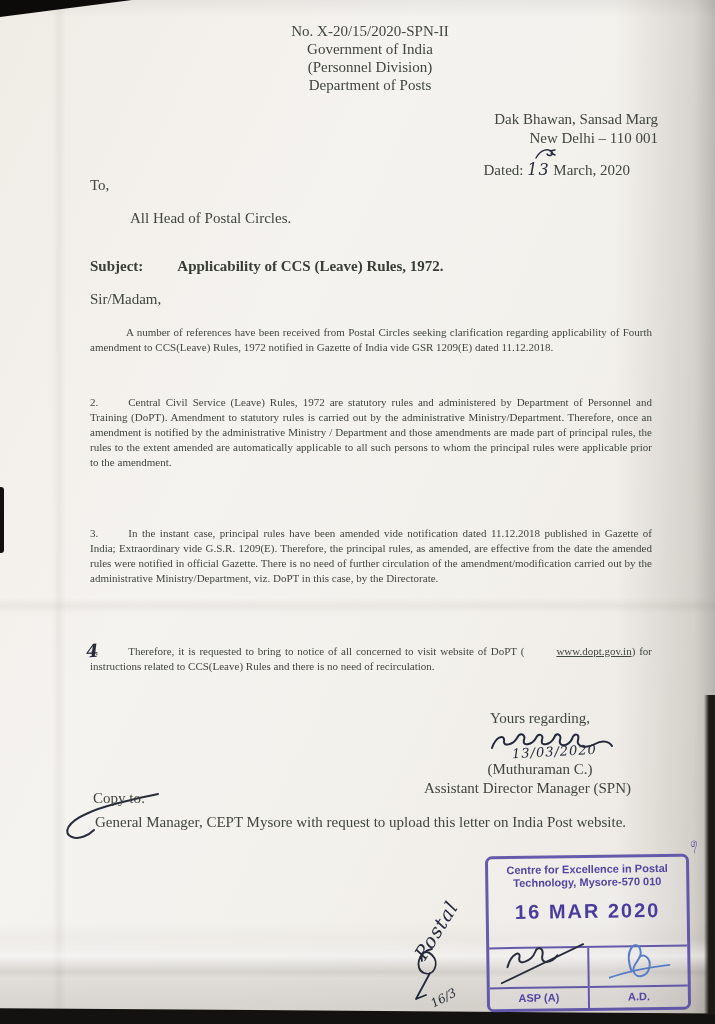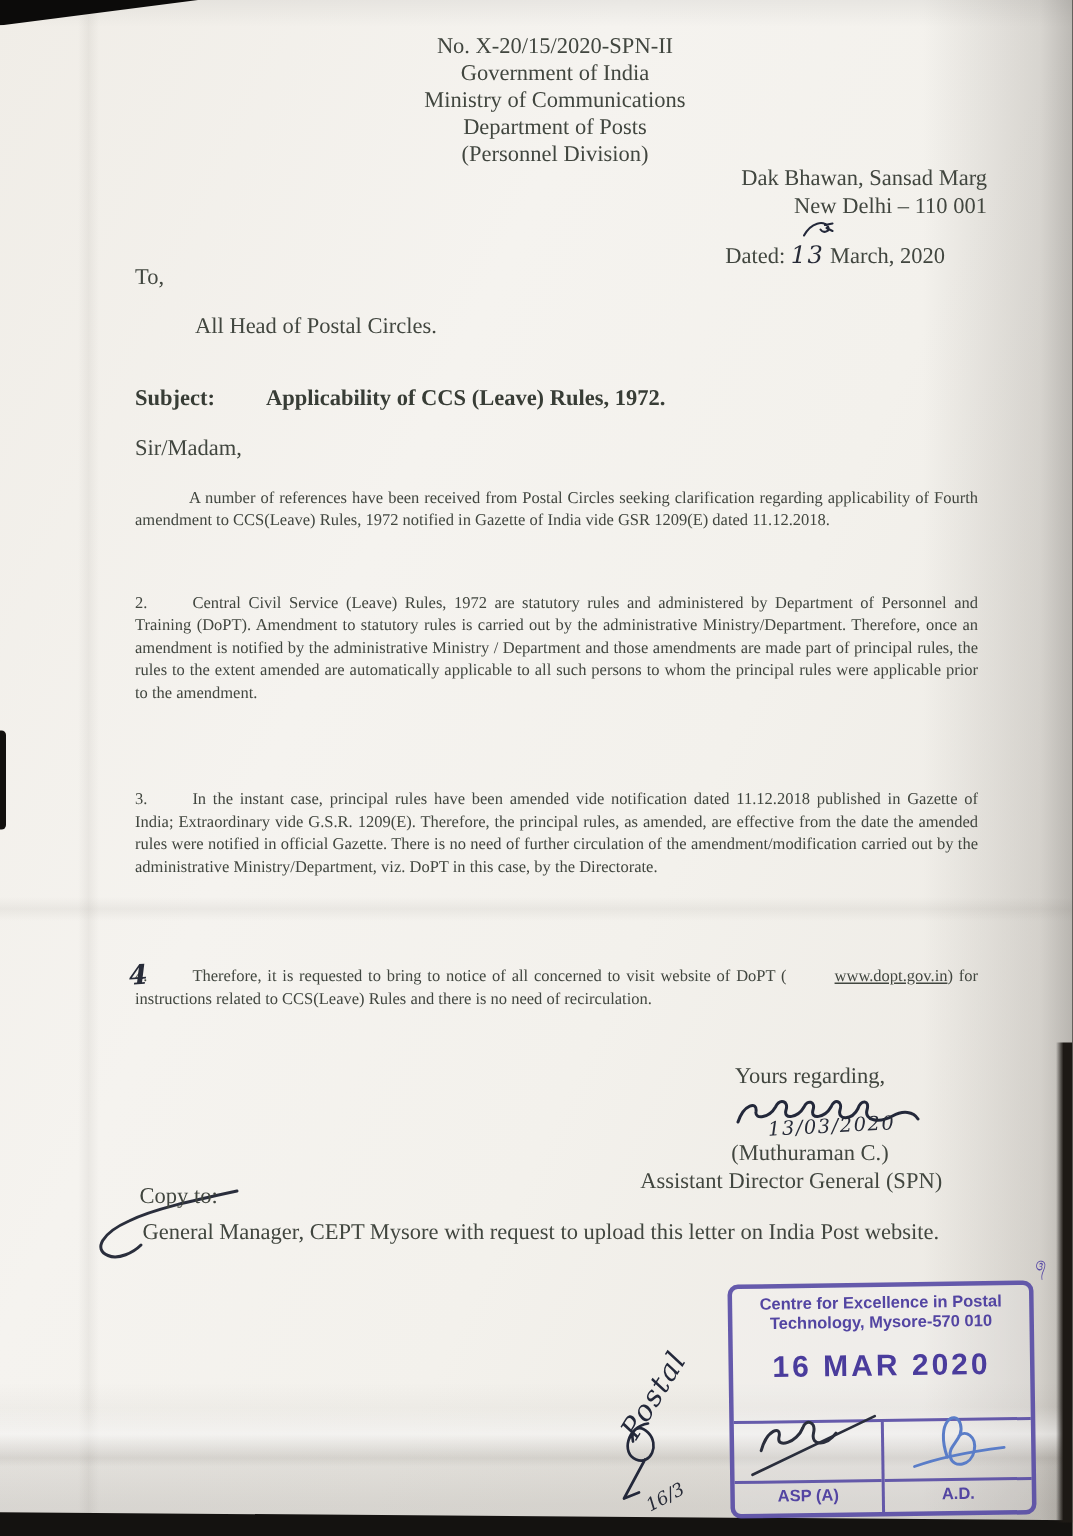--- a/index.html
+++ b/index.html
@@ -94,23 +94,22 @@
   <div class="abs crease-h"></div>
   <div class="abs fold-bottom"></div>
   <div class="abs scan-top-wedge"></div>
   <div class="abs scan-bottom-band"></div>
   <div class="abs scan-right-dark"></div>
   <div class="abs scan-left-sliver"></div>
 
   <div class="abs header-block">
     <div>No. X-20/15/2020-SPN-II</div>
     <div>Government of India</div>
-    <div>Ministry of Communications</div>
+    <div>(Personnel Division)</div>
     <div>Department of Posts</div>
-    <div>(Personnel Division)</div>
   </div>
 
   <div class="abs addr-block">
     <div>Dak Bhawan, Sansad Marg</div>
     <div>New Delhi – 110 001</div>
   </div>
 
   <div class="abs date-squiggle">
     <svg width="24" height="13" viewBox="0 0 24 13">
       <path d="M2,11 C7,2 15,1 18,5 C20,8 15,10 13,7 M16,4 L21,3 M17,6 L21,8" fill="none" stroke="#23283a" stroke-width="1.4" stroke-linecap="round"></path>
@@ -148,21 +147,21 @@
 
   <div class="abs closing">Yours regarding,</div>
 
   <div class="abs sig-scribble">
     <svg width="130" height="30" viewBox="0 0 130 30">
       <path d="M4,22 C8,10 17,8 16,15 C15,21 25,19 29,12 C32,6 38,8 36,14 C34,21 44,19 48,12 C50,7 56,8 54,14 C52,21 62,19 66,12 C68,6 74,8 72,14 C70,21 80,21 84,13 C86,7 92,7 90,14 C88,21 98,23 107,18 C114,14 121,15 124,20" fill="none" stroke="#23283a" stroke-width="2" stroke-linecap="round"></path>
     </svg>
   </div>
   <div class="abs hw sig-date">13/03/2020</div>
   <div class="abs signatory-name">(Muthuraman C.)</div>
-  <div class="abs signatory-title">Assistant Director General (SPN)</div>
+  <div class="abs signatory-title">Assistant Director Manager (SPN)</div>
 
   <div class="abs copy-tick">
     <svg width="110" height="56" viewBox="0 0 110 56">
       <path d="M100,6 C72,12 44,18 28,26 C10,34 4,45 14,49 C21,52 31,47 36,42" fill="none" stroke="#2a2e3c" stroke-width="2" stroke-linecap="round"></path>
     </svg>
   </div>
   <div class="abs copy-label">Copy to:</div>
   <div class="abs copy-text">General Manager, CEPT Mysore with request to upload this letter on India Post website.</div>
 
   <div class="abs stamp">

